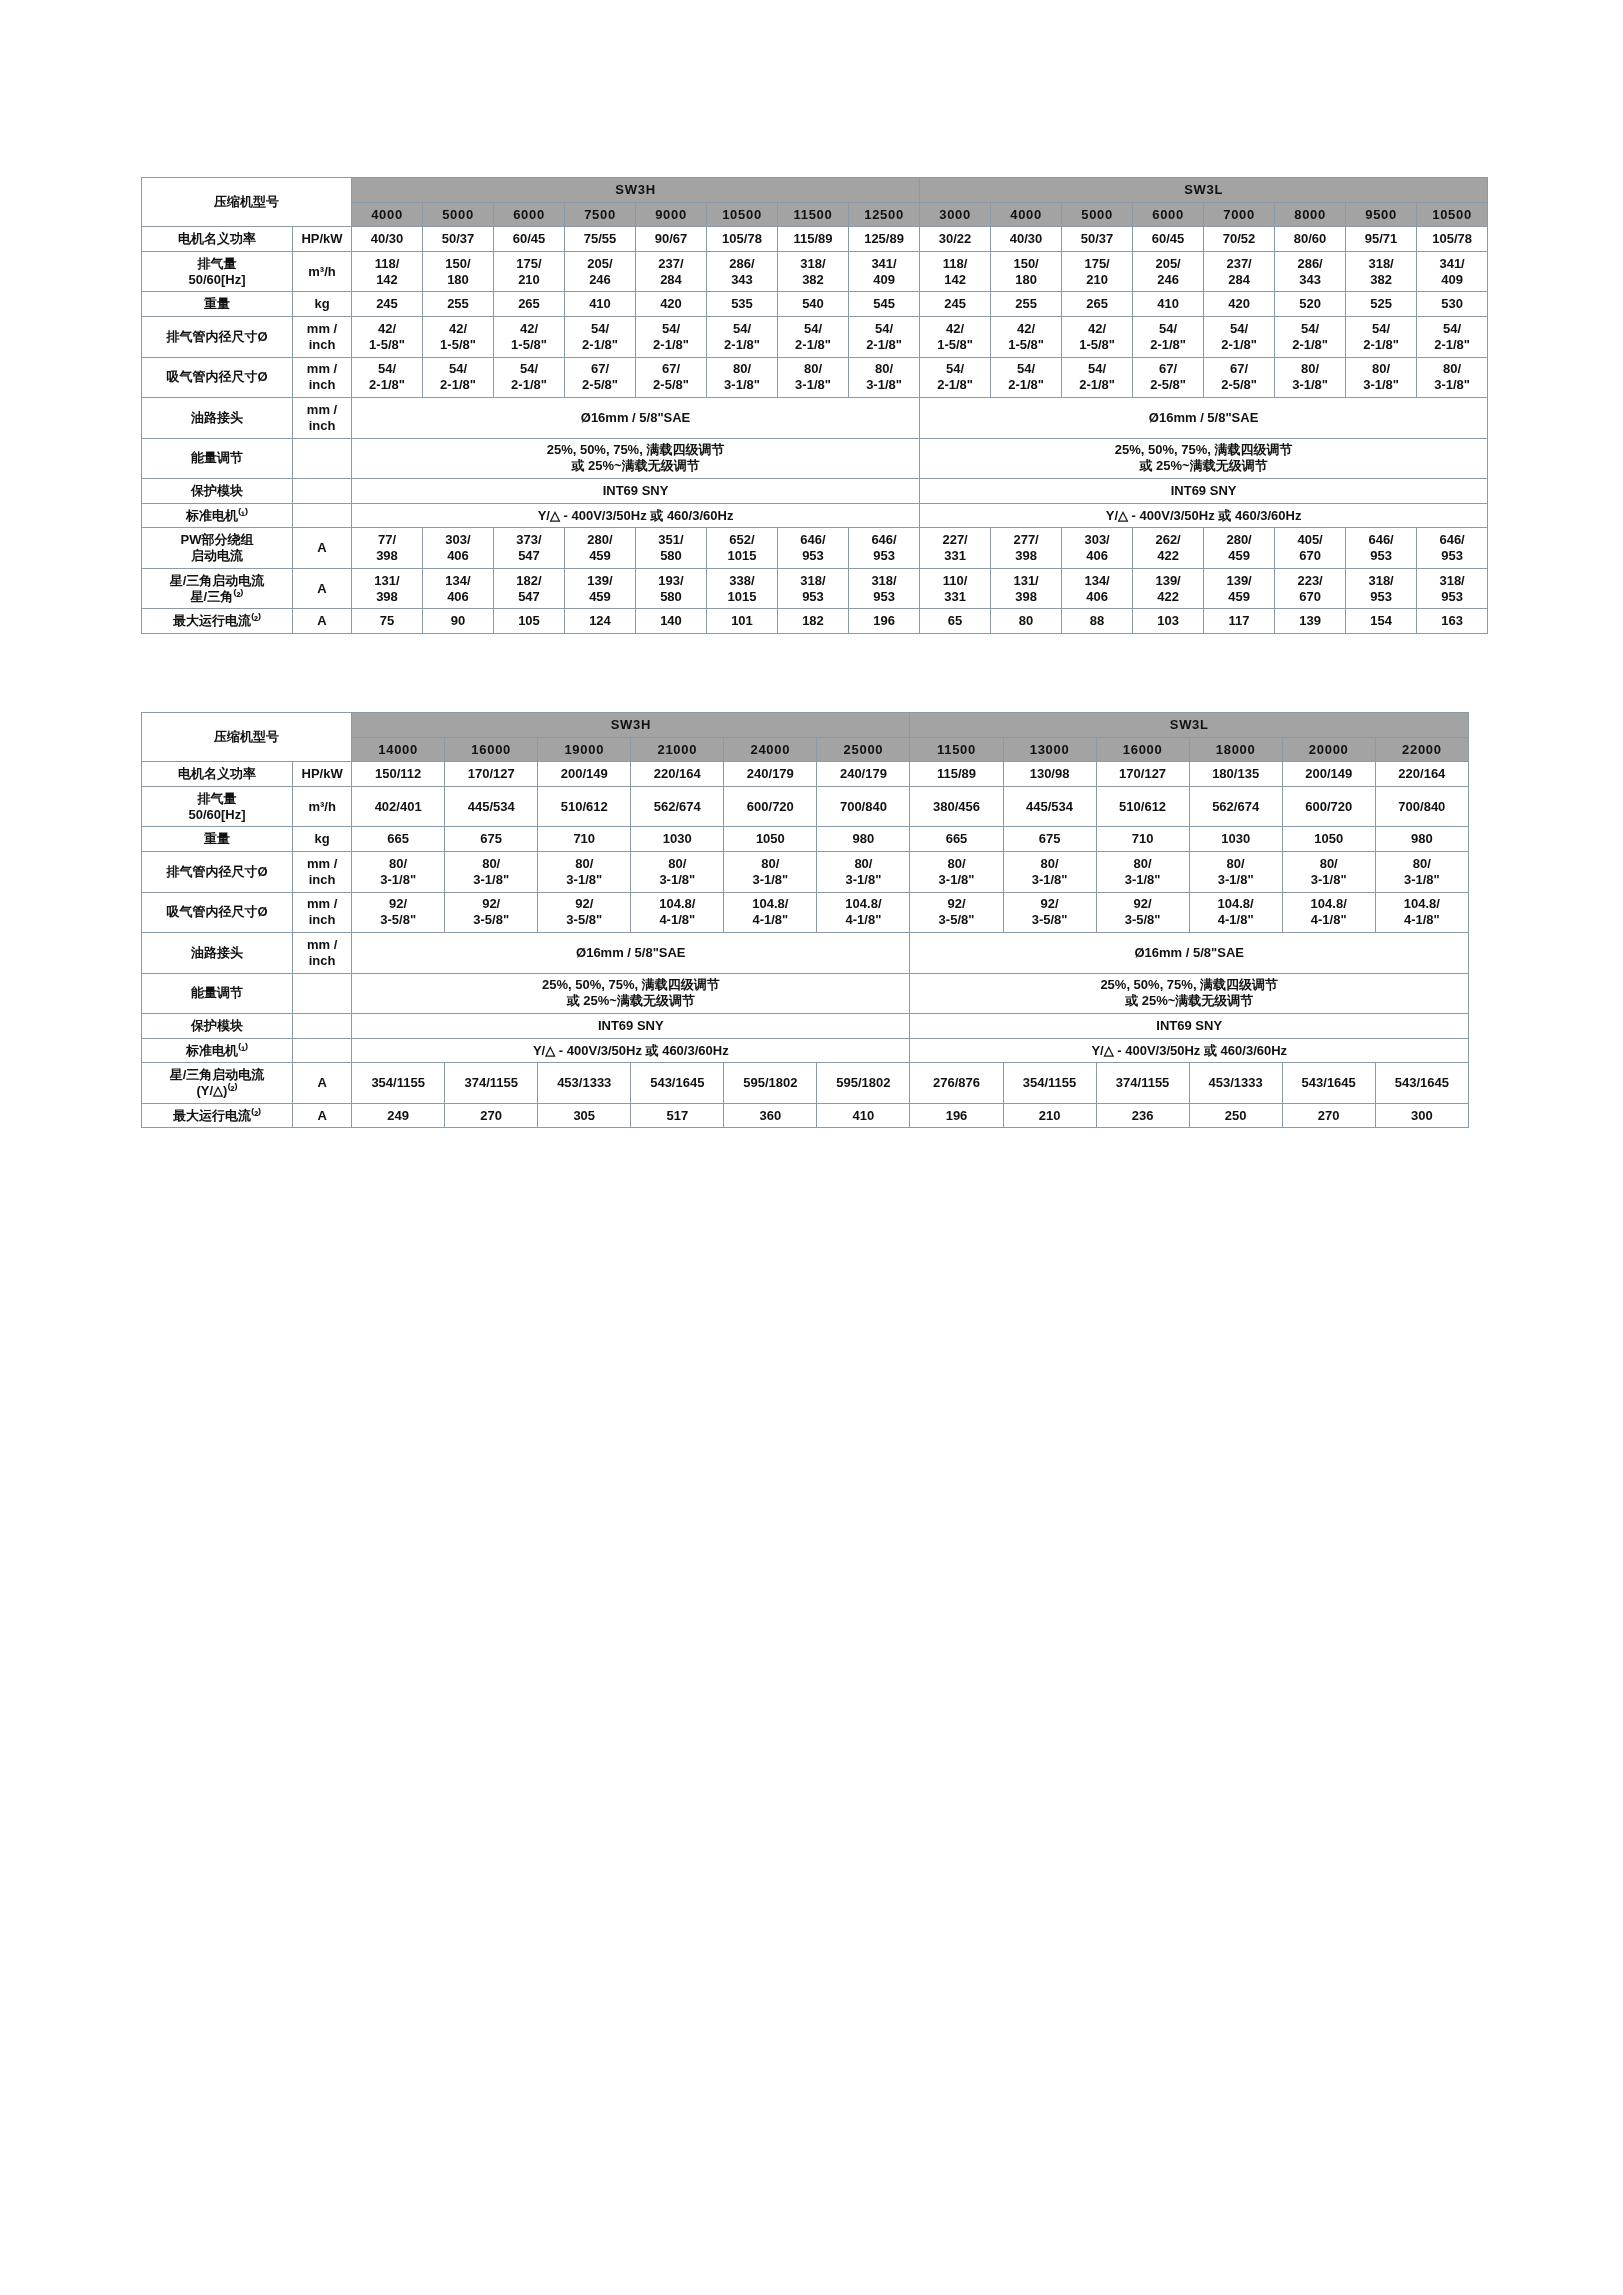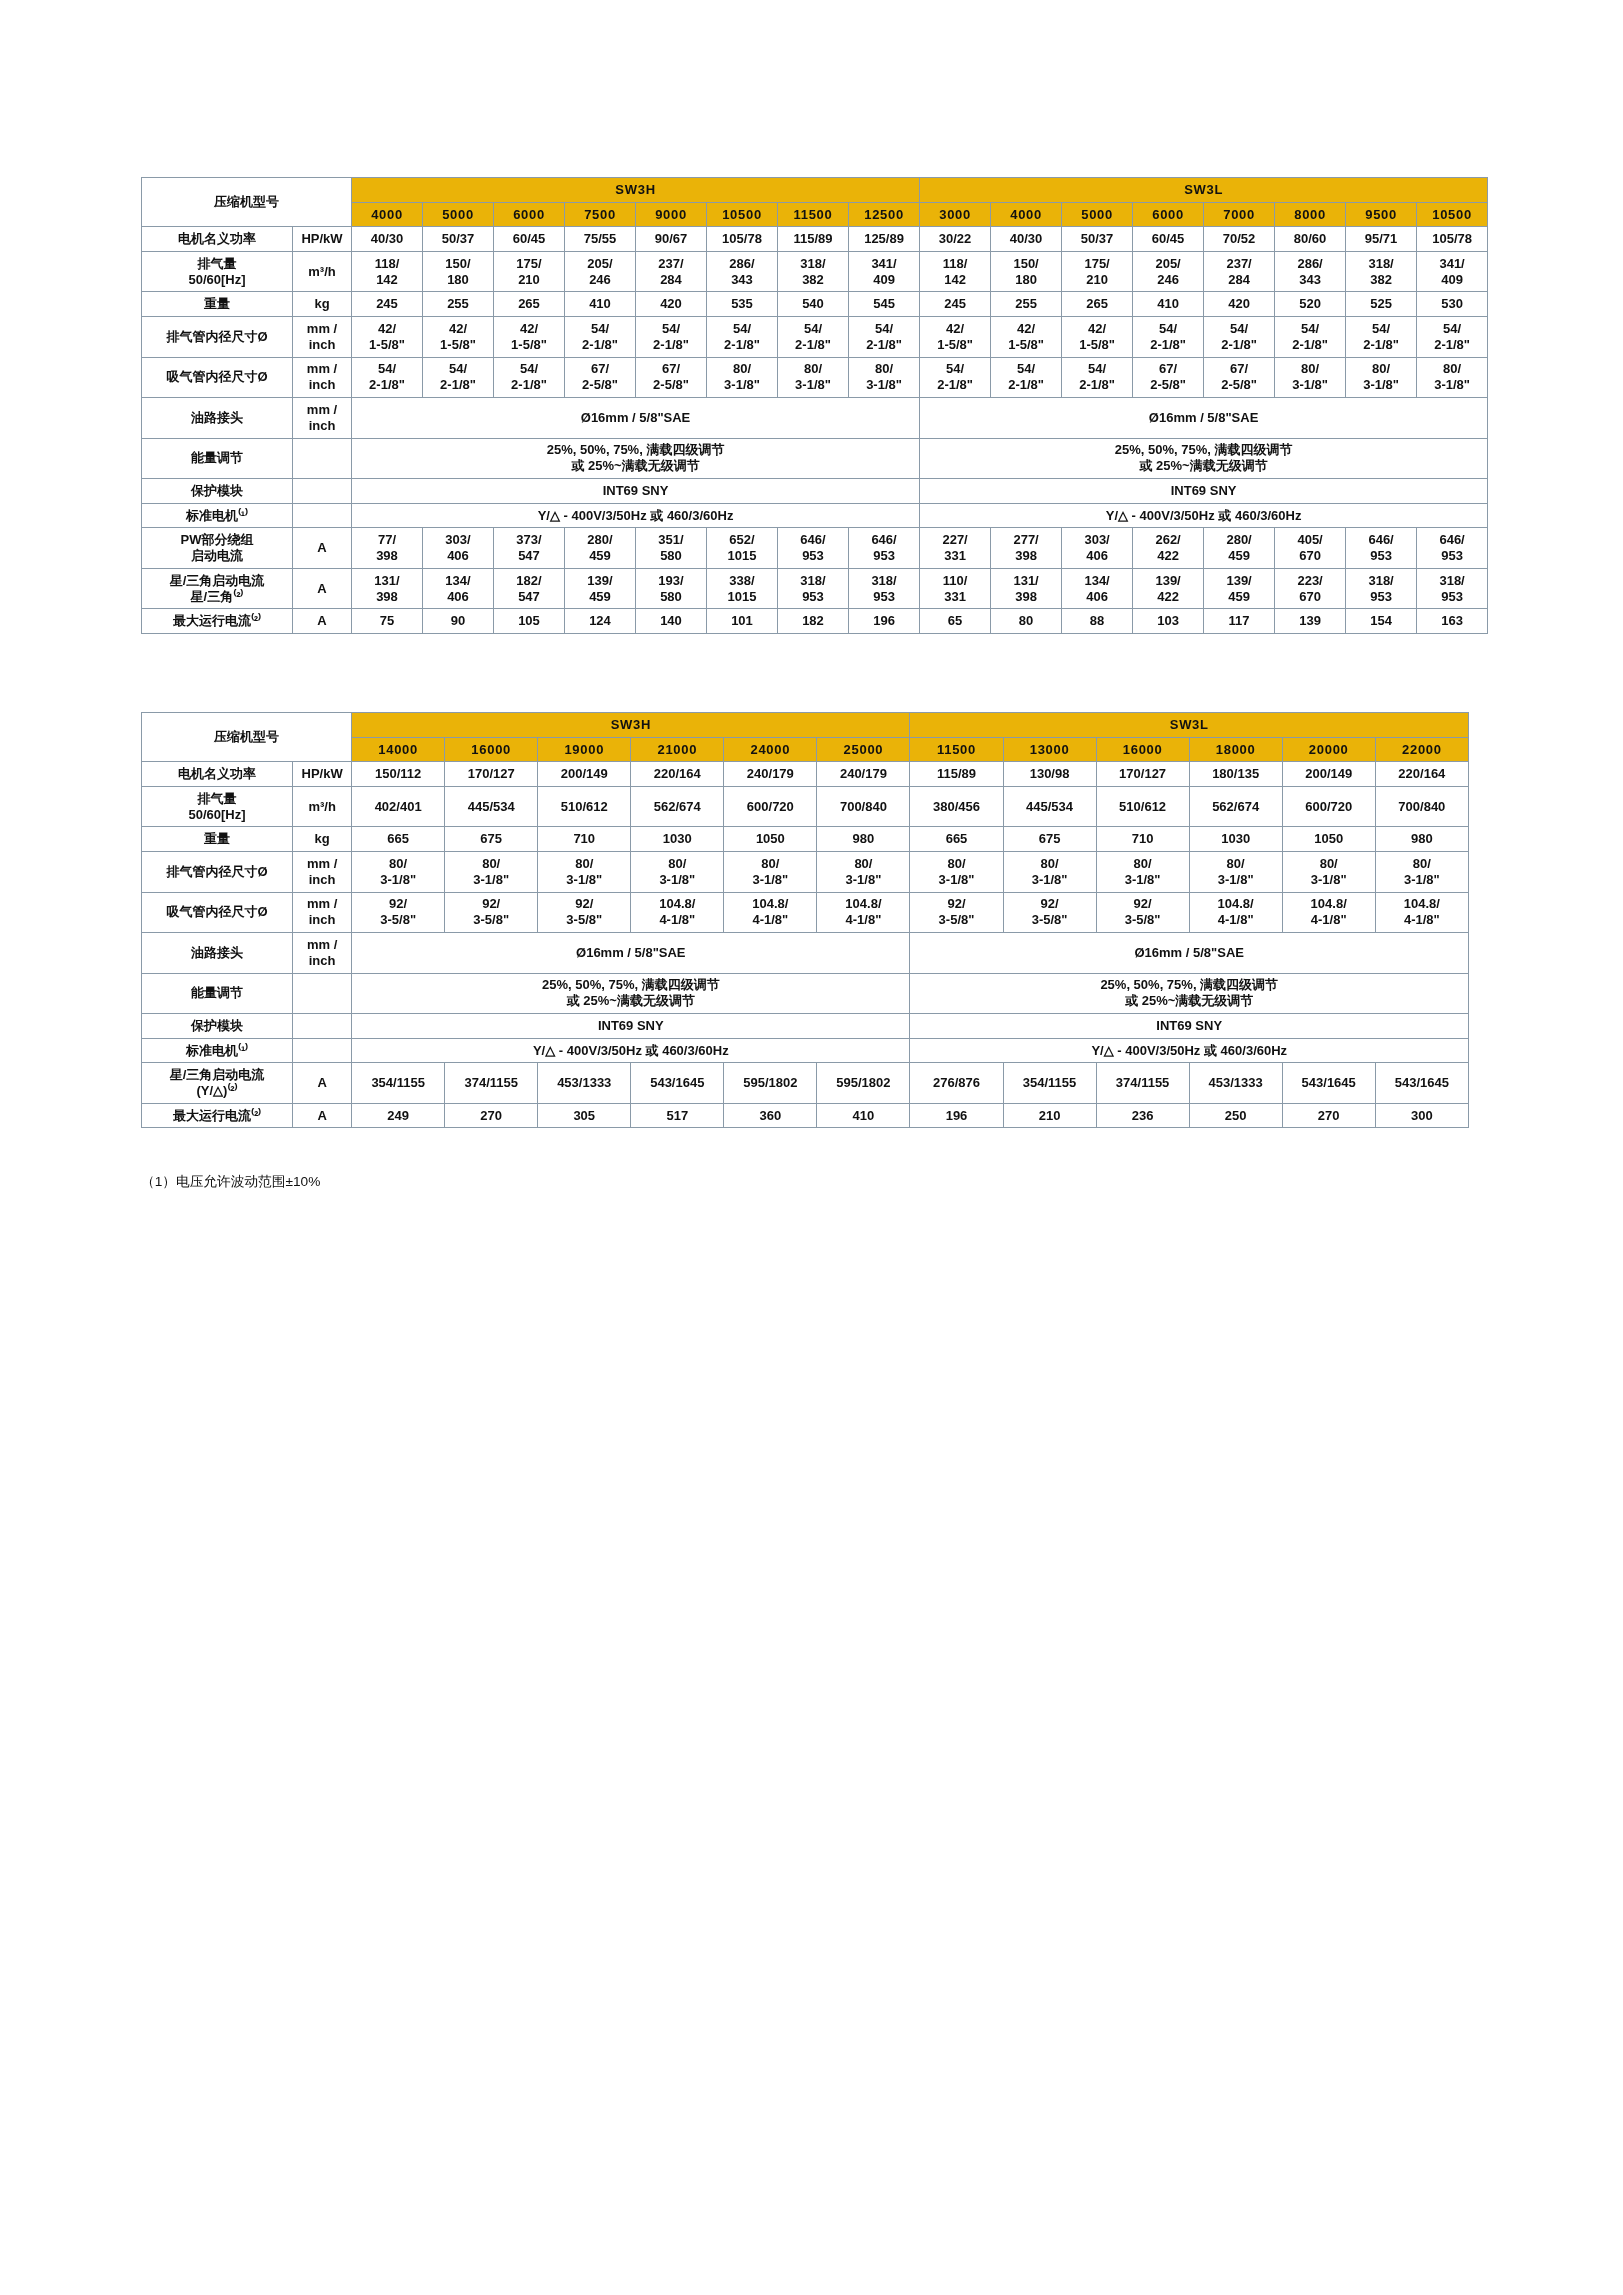--- a/index.html
+++ b/index.html
@@ -35,21 +35,21 @@
     border: 1px solid #8a9aa8;
     text-align: center;
     vertical-align: middle;
     font-size: 13px;
     line-height: 1.22;
     padding: 3.9px 1.3px;
     font-weight: bold;
     color: #111;
   }
   .hdr-blue {
-    background: #eab308;
+    background: #a3a3a3;
   }
   .rowlabel {
     background: #ffffff;
     font-size: 13.7px;
     font-weight: bold;
     padding: 5.2px 2.6px;
   }
   .unit {
     font-size: 12.4px;
     font-weight: bold;
@@ -462,16 +462,15 @@
           <td class="num">196</td>
           <td class="num">210</td>
           <td class="num">236</td>
           <td class="num">250</td>
           <td class="num">270</td>
           <td class="num">300</td>
         </tr>
       </tbody>
   </table>
 
-  <p class="note">（1）电压允许波动范围±10%</p>
 
 </div>
 
 
 </body></html>

